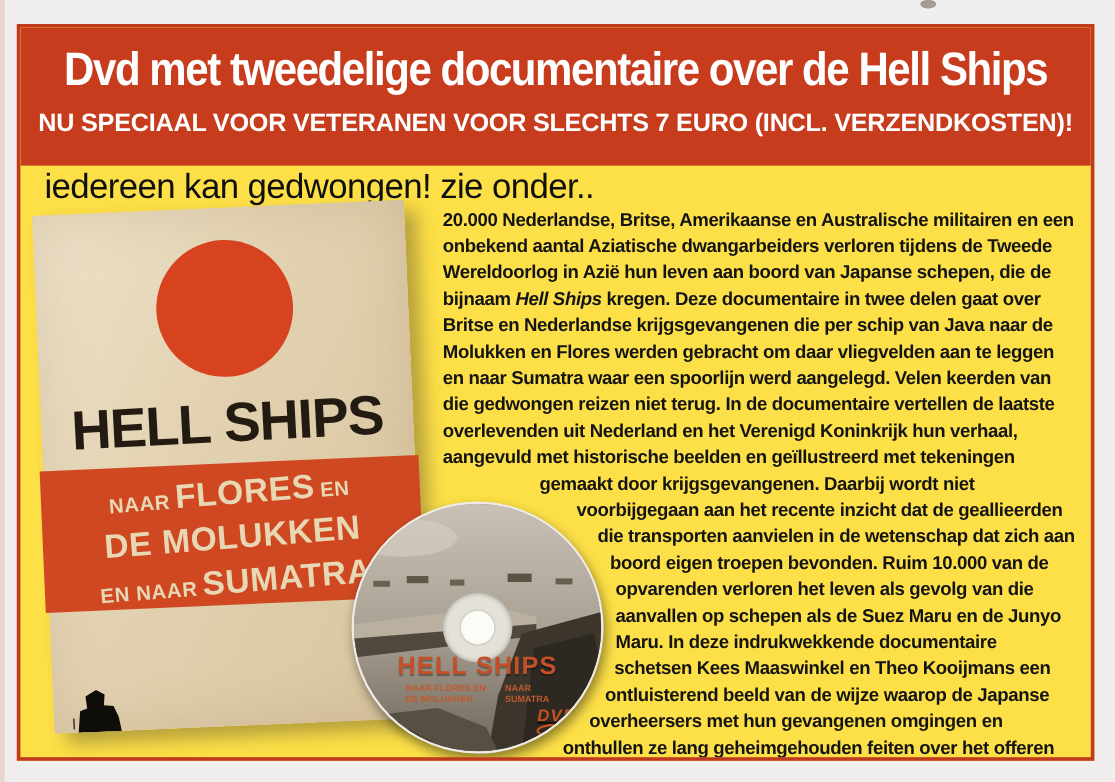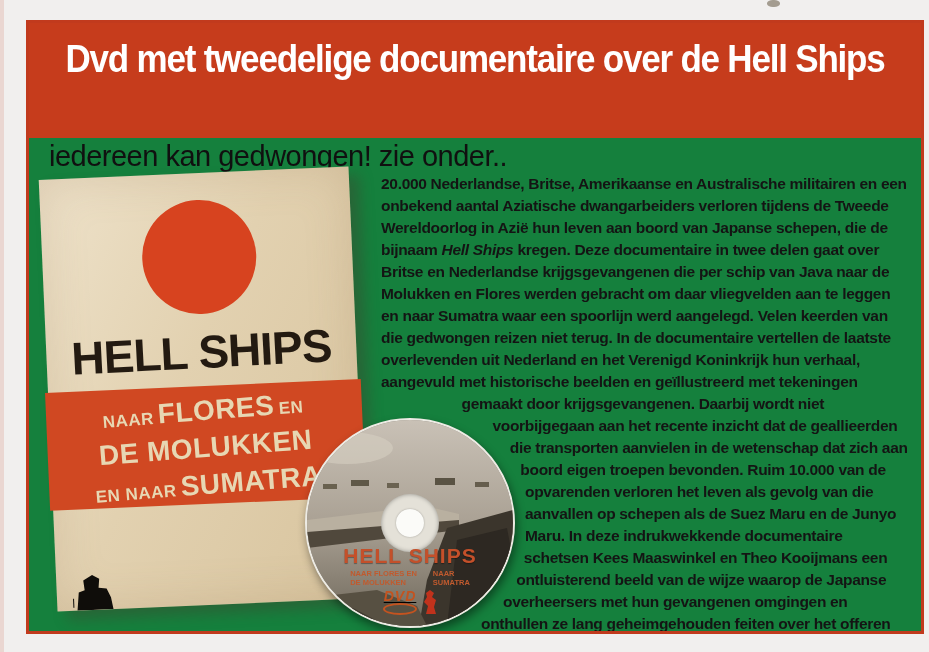--- a/index.html
+++ b/index.html
@@ -7,21 +7,21 @@
     width:929px;height:652px;position:relative;overflow:hidden;
     background:#f1efee;
     font-family:"Liberation Sans", sans-serif;
   }
   .scan-edge{position:absolute;left:0;top:0;width:4px;height:652px;background:#ead6d1;}
   .scan-artifact{position:absolute;left:767px;top:0;width:13px;height:7px;background:#8a8070;border-radius:45%;opacity:.75;}
 
   
   .frame{
     position:absolute;left:14px;top:20px;width:892px;height:608px;
-    background:#15803d;border:3px solid #c13a1d;overflow:hidden;margin-left:12px;
+    background:#fde047;border:3px solid #c13a1d;overflow:hidden;
   }
 
   
   .band{height:115px;background:#c63c1c;color:#ffffff;overflow:hidden;}
   .band .title{
     margin:0;padding-top:12px;text-align:center;white-space:nowrap;
     font-size:35px;font-weight:bold;letter-spacing:-1.2px;
     transform:scaleY(1.12);transform-origin:center top;
   }
   .band .subtitle{
@@ -82,21 +82,21 @@
     font-size:21px;font-weight:bold;color:#c4502a;letter-spacing:1px;
     text-shadow:0 1px 1px rgba(0,0,0,.35);
   }
   .disc .disc-sub{
     position:absolute;top:149px;left:0;width:100%;
     display:flex;justify-content:center;gap:16px;
     font-size:7.5px;font-weight:bold;color:#c05a2e;line-height:9px;
   }
   .disc .dvd-row{
     position:absolute;top:170px;left:0;width:100%;
-    display:flex;justify-content:center;align-items:flex-start;gap:6px;text-decoration:underline;
+    display:flex;justify-content:flex-end;align-items:flex-start;gap:6px;text-decoration:underline;
   }
   .dvd-logo{color:#c4531f;text-align:center;}
   .dvd-text{font-size:14px;font-weight:bold;font-style:italic;letter-spacing:1px;line-height:13px;}
   .dvd-ellipse{width:30px;height:8px;border:2px solid #c4531f;border-radius:50%;margin:0 auto;}
 
   
   .text-col{
     position:relative;z-index:3;
     margin:0 10px 0 352px;
   }
@@ -113,20 +113,21 @@
 </head>
 <body>
 
 <div class="scan-edge"></div>
 <div class="scan-artifact"></div>
 
 <div class="frame">
 
   <div class="band">
     <div class="title">Dvd met tweedelige documentaire over de Hell Ships</div>
+    <div class="subtitle">NU SPECIAAL VOOR VETERANEN VOOR SLECHTS 7 EURO (INCL. VERZENDKOSTEN)!</div>
   </div>
 
   <div class="note">iedereen kan gedwongen! zie onder..</div>
 
   <div class="cover">
     <div class="sun"></div>
     <div class="cover-title">HELL SHIPS</div>
     <div class="cover-band">
       <div class="cover-band-inner">
         <div class="cb-line"><span class="b-sm">NAAR</span> <span class="b-lg">FLORES</span> <span class="b-sm">EN</span></div>

